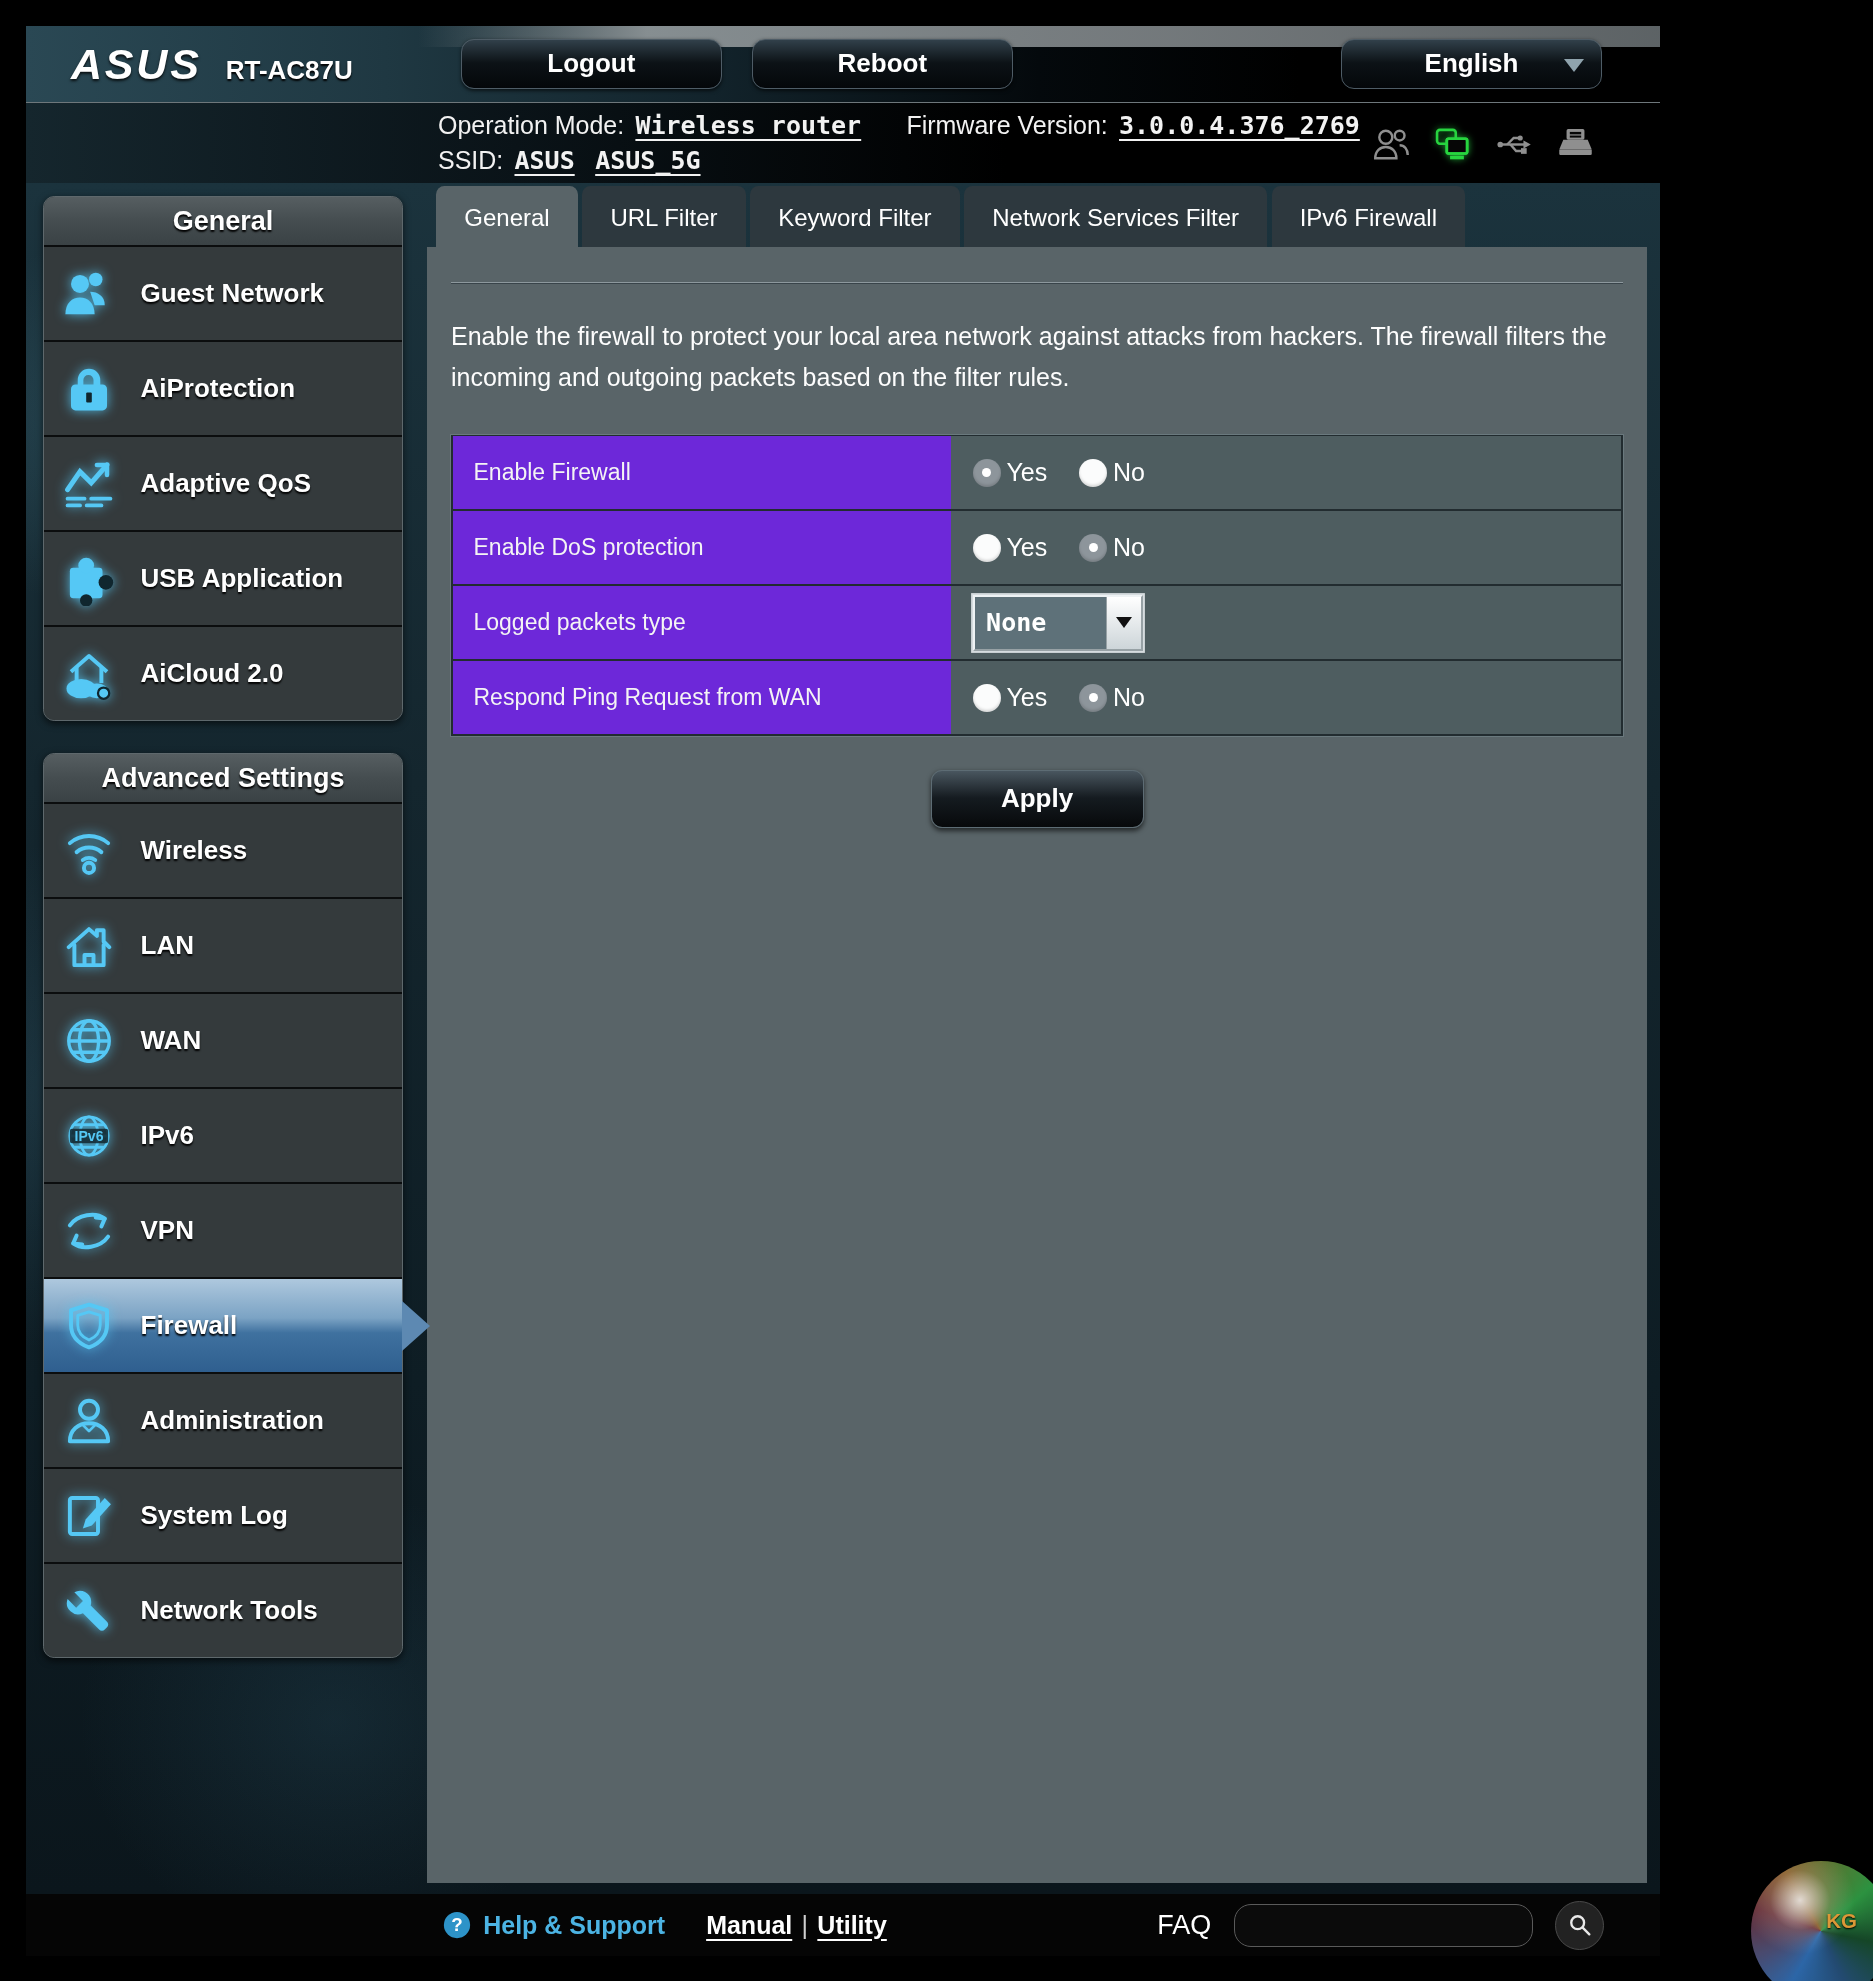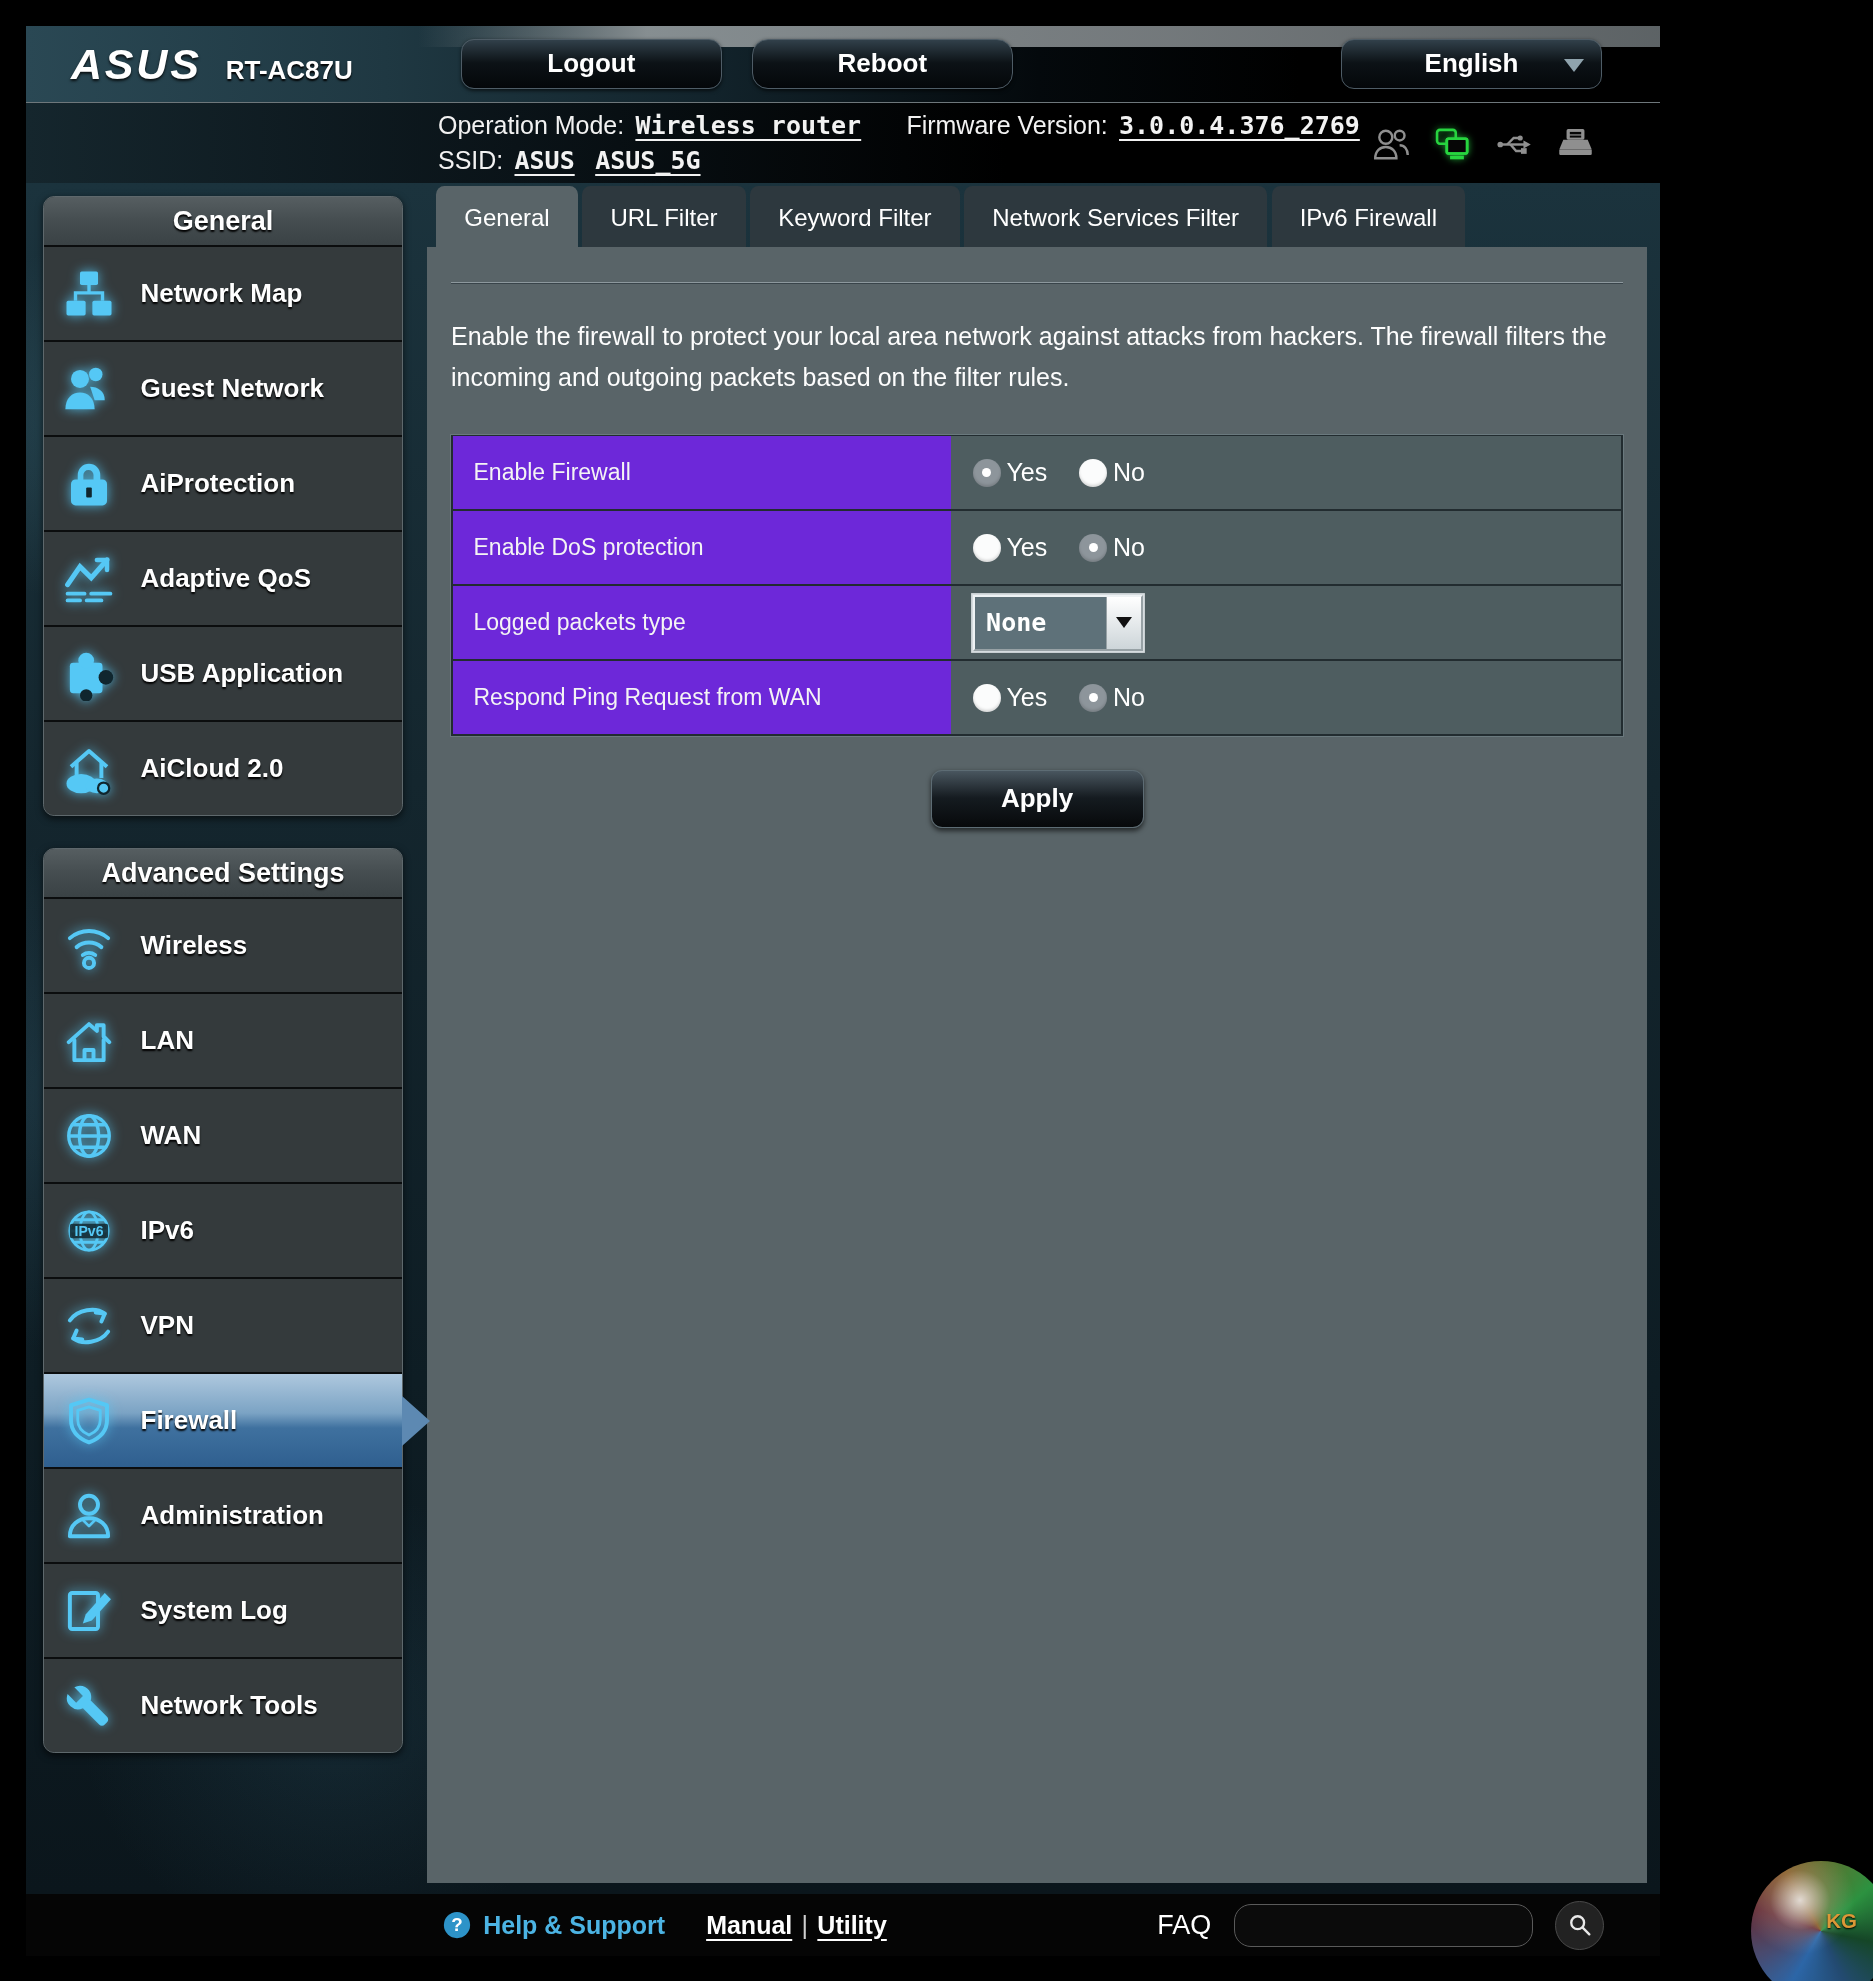--- a/index.html
+++ b/index.html
@@ -17,21 +17,21 @@
        opacity:.85;}
   .brand{margin-left:45px;display:flex;align-items:baseline;gap:24px;z-index:1;}
   .asus-logo{font-size:43px;font-weight:bold;font-style:italic;letter-spacing:2.8px;
        color:#fff;text-shadow:0 1.9px 2.8px rgba(0,0,0,.8);}
   .model{font-size:26px;font-weight:bold;color:#fff;text-shadow:0 1.9px 1.9px #000;}
   .hbtn{background:linear-gradient(180deg,#31404a 0%,#0c1216 48%,#04070a 100%);
        border:1.9px solid #4e5c66;border-radius:13px;color:#fff;font-weight:bold;
        font-size:26px;height:48px;width:259px;text-align:center;line-height:47px;
        cursor:pointer;z-index:1;box-shadow:0 1.9px 3.7px rgba(0,0,0,.6);}
   .btn-logout{margin-left:108px;}
-  .btn-reboot{margin-left:30px;border-radius:16px;}
+  .btn-reboot{margin-left:30px;}
   .btn-lang{margin-left:auto;margin-right:58px;position:relative;text-align:center;}
   .lang-arrow{position:absolute;right:17px;top:18.6px;width:0;height:0;
        border-left:10.3px solid transparent;border-right:10.3px solid transparent;
        border-top:13px solid #8fa3ad;}
 
   
   .info{height:80px;flex:0 0 80px;position:relative;
        background:linear-gradient(90deg,#15262d 0%,#0a1318 30%,#000 60%);
        display:flex;flex-direction:column;justify-content:center;}
   .iline{margin-left:412px;font-size:25px;color:#f2f2f2;height:35px;display:flex;align-items:center;gap:11.2px;}
@@ -213,35 +213,20 @@
   </div>
 
   <div class="bodyrow">
 
     <div class="sidebar">
       <div id="sidebar-groups">
           <div class="navgroup">
             <div class="gheader">General</div>
             <div class="nitem">
               <span class="icn">
-                <svg viewBox="0 0 48 48">
-                  <g fill="currentColor">
-                    <rect x="16" y="4" width="16" height="12" rx="1.5"></rect>
-                    <rect x="4" y="30" width="17" height="13" rx="1.5"></rect>
-                    <rect x="27" y="30" width="17" height="13" rx="1.5"></rect>
-                  </g>
-                  <g stroke="currentColor" stroke-width="3" fill="none">
-                    <path d="M24 16v7M12 30v-7h24v7"></path>
-                  </g>
-                </svg>
-              </span>
-              <span class="nlabel">Network Map</span>
-            </div>
-            <div class="nitem">
-              <span class="icn">
                 <svg viewBox="0 0 48 48" fill="currentColor">
                   <circle cx="30" cy="11" r="6"></circle>
                   <path d="M25 22c7 0 13 4 13 12h-9z"></path>
                   <circle cx="16" cy="15" r="8"></circle>
                   <path d="M3 42c0-10 6-15 13-15s13 5 13 15z"></path>
                 </svg>
               </span>
               <span class="nlabel">Guest Network</span>
             </div>
             <div class="nitem">

